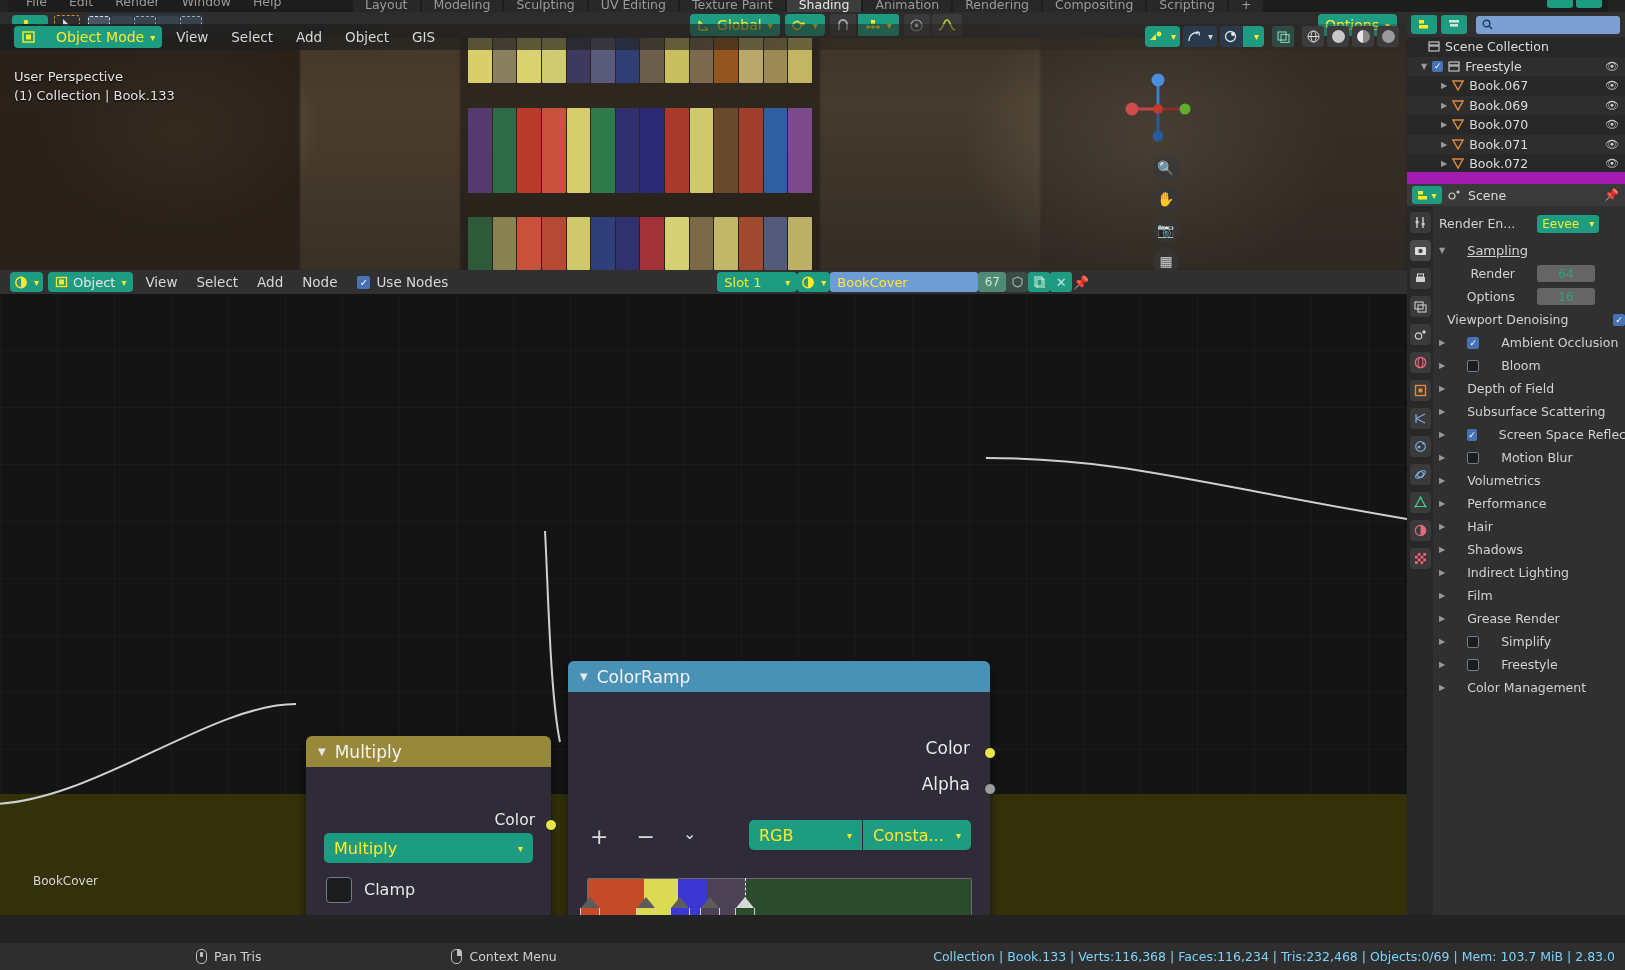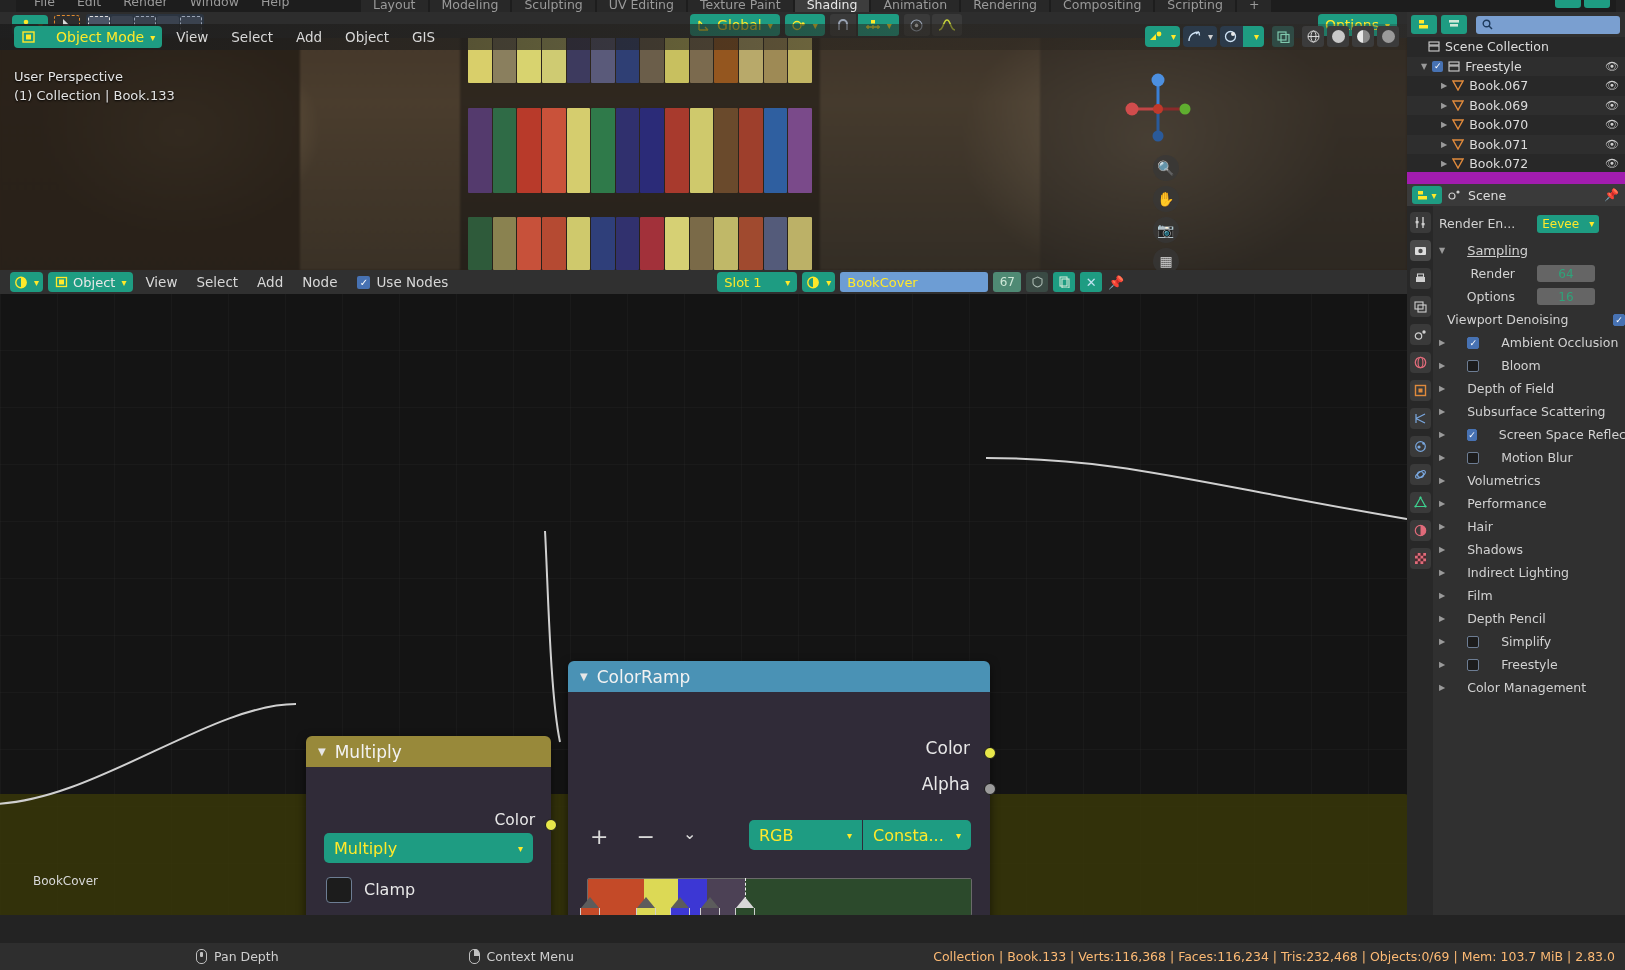--- a/index.html
+++ b/index.html
@@ -15,21 +15,21 @@
   .tealbtn {
     background: #1e9c82; color: #ffe92a; border-radius: 4px;
     display: flex; align-items: center; height: 22px; padding: 0 7px;
     font-size: 14px; white-space: nowrap;
   }
   .chev { font-size: 10px; margin-left: 6px; color: #ffe92a; }
   .chevw { font-size: 10px; margin-left: 6px; color: #cfcfcf; }
 
   
   #topbar {
-    position: absolute; left: 16px; top: 0; width: 1600px; height: 12px;
+    position: absolute; left: 8px; top: 0; width: 1600px; height: 12px;
     background: #1d1d1d; overflow: hidden;
   }
   #topmenu { position: absolute; left: 18px; top: -6px; display: flex; gap: 22px; }
   #topmenu span { font-size: 12.5px; color: #9a9a9a; }
   #toptabs { position: absolute; left: 345px; top: -5px; display: flex; gap: 2px; }
   #toptabs .tab {
     font-size: 12.5px; color: #9a9a9a; padding: 2px 12px 5px 12px;
     background: #282828; border-radius: 4px 4px 0 0;
   }
   #toptabs .tab.active { background: #3d3d3d; color: #e8e8e8; }
@@ -193,21 +193,21 @@
   .pcb.on { background: #4772b3; border-color: #4772b3; color:#fff; font-size:9px; display:flex;align-items:center;justify-content:center; }
   .pfield { background: #656565; border-radius: 3px; height: 17px; display:flex;align-items:center;justify-content:center; color:#2fa37a; font-size:12px; width: 58px; }
   .eevee { background: #1e9c82; color:#ffe92a; border-radius:3px; height:18px; display:flex;align-items:center;justify-content:space-between; padding:0 5px; font-size:12px; width: 62px; }
 
   
   #status { position: absolute; left: 0; top: 943px; width: 1625px; height: 27px; background: #2e2e2e; display: flex; align-items: center; }
   #status .item { display: flex; align-items: center; gap: 7px; font-size: 12.5px; color: #cfcfcf; }
   .mouseic { width: 11px; height: 15px; border: 1.3px solid #c0c0c0; border-radius: 5px; position: relative; }
   .mouseic.mid:after { content:""; position:absolute; left:3.2px; top:2px; width:3.2px; height:5px; background:#c0c0c0; border-radius:1px; }
   .mouseic.right:after { content:""; position:absolute; right:-.8px; top:-.8px; width:5.2px; height:7px; background:#c0c0c0; border-radius:0 4px 0 0; }
-  #statusright { margin-left: auto; margin-right: 10px; font-size: 12.5px; color: #fdba74; text-align: center; }
+  #statusright { margin-left: auto; margin-right: 10px; font-size: 12.5px; color: #7dd3fc; text-align: center; }
 </style>
 </head>
 <body>
 
 <div id="root">
 
   <div id="topbar">
     <div id="topmenu">
       <span>File</span>
       <span>Edit</span>
@@ -469,21 +469,21 @@
         <span class="chev">▾</span>
       </div>
       <div class="mi">View</div>
       <div class="mi">Select</div>
       <div class="mi">Add</div>
       <div class="mi">Node</div>
       <div style="display:flex;align-items:center;gap:6px;margin-left:8px;">
         <div style="width:13px;height:13px;background:#4772b3;border-radius:2px;display:flex;align-items:center;justify-content:center;color:#fff;font-size:10px;">✓</div>
         <span style="font-size:13.5px;color:#d8d8d8;">Use Nodes</span>
       </div>
-      <div style="margin-left:264px;display:flex;align-items:center;gap:5px;">
+      <div style="margin-left:264px;display:flex;align-items:center;">
         <div class="tealbtn" style="width:80px;height:20px;justify-content:space-between;font-size:13px;">
           <span>Slot 1</span>
           <span class="chev">▾</span>
         </div>
         <div class="tealbtn" style="height:20px;padding:0 4px;">
           <svg width="14" height="13" viewBox="0 0 14 13">
             <circle cx="7" cy="6.5" r="5.2" fill="none" stroke="#ffe92a" stroke-width="1.4"></circle>
             <path d="M7 1.3 A5.2 5.2 0 0 1 7 11.7 Z" fill="#ffe92a"></path>
           </svg>
           <span class="chev">▾</span>
@@ -868,21 +868,21 @@
         <div class="prow">
           <span class="tri-r">▶</span>
           <span class="lbl">Indirect Lighting</span>
         </div>
         <div class="prow">
           <span class="tri-r">▶</span>
           <span class="lbl">Film</span>
         </div>
         <div class="prow">
           <span class="tri-r">▶</span>
-          <span class="lbl">Depth Pencil</span>
+          <span class="lbl">Grease Render</span>
         </div>
         <div class="prow">
           <span class="tri-r">▶</span>
           <div class="pcb"></div>
           <span class="lbl">Simplify</span>
         </div>
         <div class="prow">
           <span class="tri-r">▶</span>
           <div class="pcb"></div>
           <span class="lbl">Freestyle</span>
@@ -891,21 +891,21 @@
           <span class="tri-r">▶</span>
           <span class="lbl">Color Management</span>
         </div>
       </div>
     </div>
   </div>
 
   <div id="status">
     <div class="item" style="margin-left:196px;">
       <div class="mouseic mid"></div>
-      <span>Pan Depth</span>
+      <span>Pan Tris</span>
     </div>
     <div class="item" style="margin-left:190px;">
       <div class="mouseic right"></div>
       <span>Context Menu</span>
     </div>
     <div id="statusright">Collection | Book.133 | Verts:116,368 | Faces:116,234 | Tris:232,468 | Objects:0/69 | Mem: 103.7 MiB | 2.83.0</div>
   </div>
 
 </div>
 

